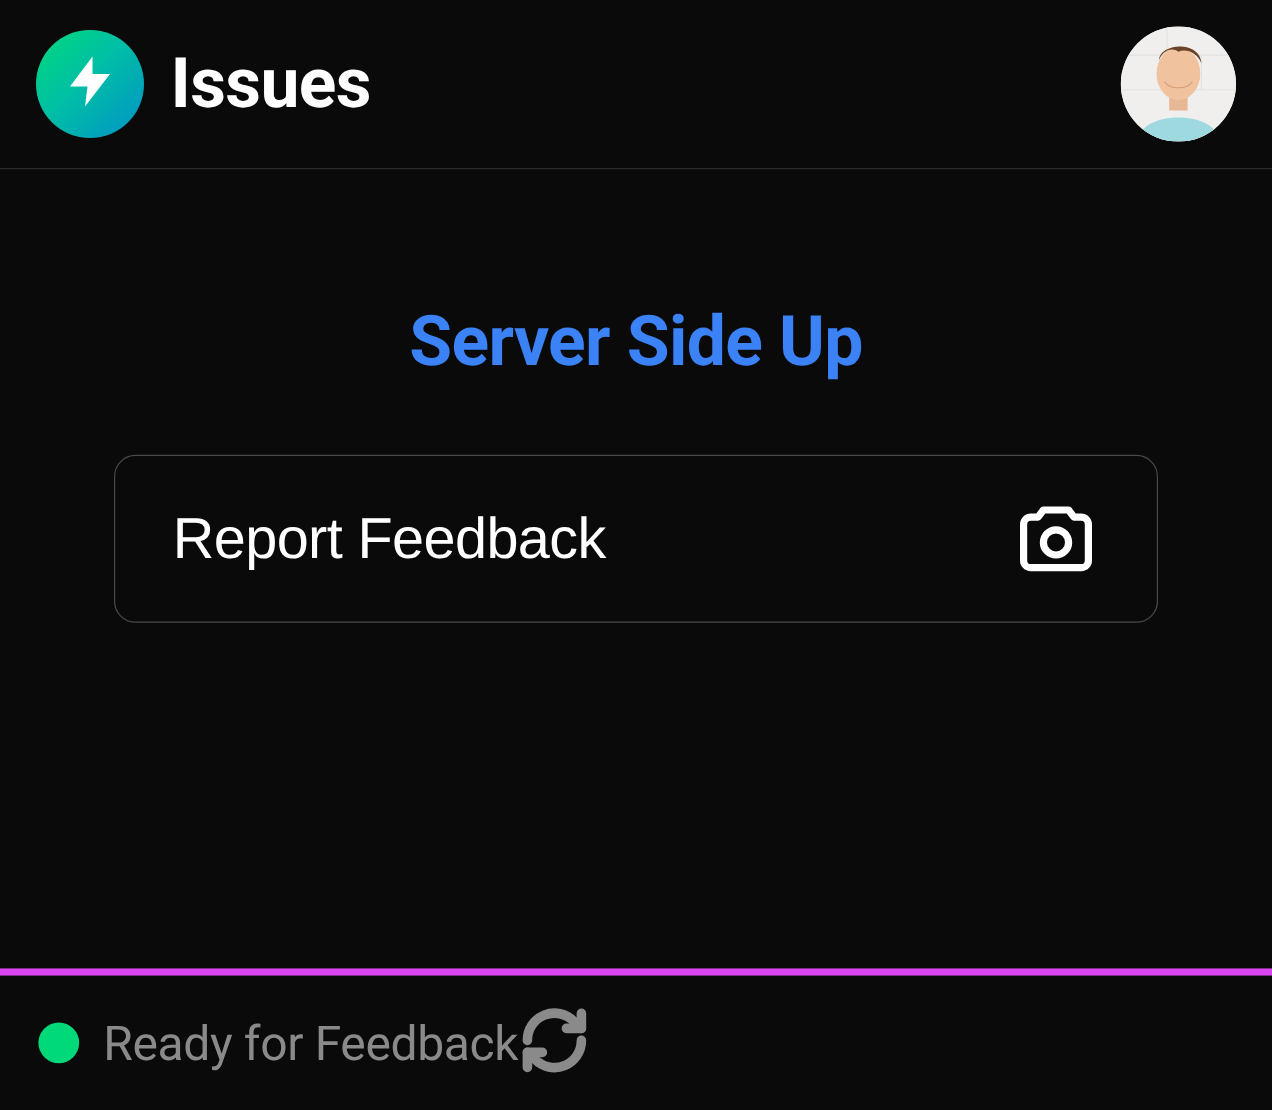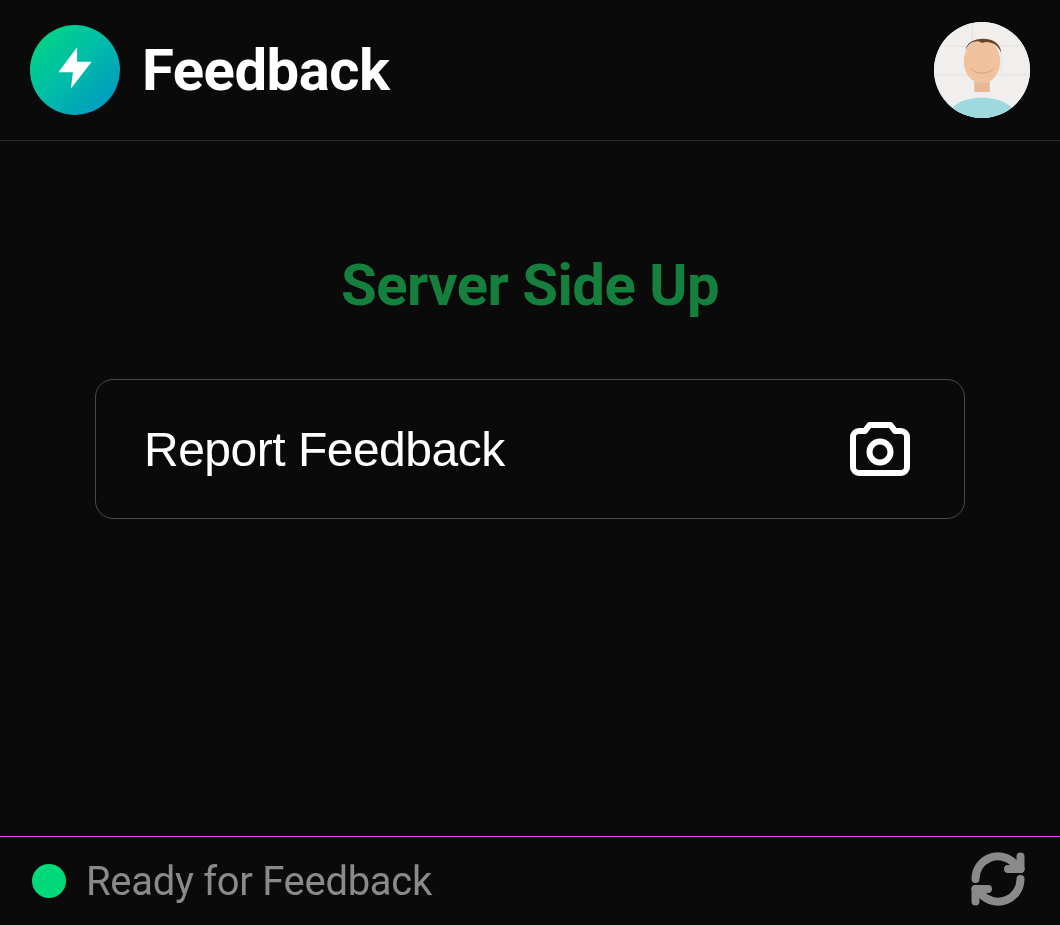--- a/index.html
+++ b/index.html
@@ -72,21 +72,21 @@
       flex: 1;
       display: flex;
       flex-direction: column;
       align-items: center;
       padding-top: 110px;
     }
     .page-title {
       font-size: 58px;
       font-weight: 700;
       letter-spacing: -0.5px;
-      color: #15803d;
+      color: #3b82f6;
       margin-bottom: 60px;
     }
     .action-list {
       width: 870px;
       display: flex;
       flex-direction: column;
       gap: 40px;
     }
     .action-button {
       width: 100%;
@@ -119,23 +119,23 @@
       fill: none;
       stroke-width: 2;
       stroke-linecap: round;
       stroke-linejoin: round;
     }
 
     
     .footer {
       display: flex;
       align-items: center;
-      justify-content: space-between;
-      padding: 12px 32px;
-      border-top: 1px solid #d946ef;
+      justify-content: flex-start;
+      padding: 24px 32px;
+      border-top: 6px solid #d946ef;
     }
     .status {
       display: flex;
       align-items: center;
       gap: 20px;
     }
     .status-dot {
       width: 34px;
       height: 34px;
       border-radius: 50%;
@@ -168,21 +168,21 @@
 
 <header class="header">
   <div class="brand">
     <div class="logo-circle">
       <span>
         <svg viewBox="0 0 24 24">
           <path d="M13 2 L4 14 L11 14 L10 22 L20 9 L13 9 Z" fill="#fff"></path>
         </svg>
       </span>
     </div>
-    <span class="brand-name">Feedback</span>
+    <span class="brand-name">Issues</span>
   </div>
   <div class="avatar">
     <svg viewBox="0 0 100 100">
 
       <rect x="0" y="0" width="100" height="100" fill="#f0efed"></rect>
       <line x1="0" y1="25" x2="100" y2="25" stroke="#e4e2de" stroke-width="1"></line>
       <line x1="0" y1="55" x2="100" y2="55" stroke="#e4e2de" stroke-width="1"></line>
       <line x1="40" y1="0" x2="40" y2="25" stroke="#e4e2de" stroke-width="1"></line>
       <line x1="70" y1="25" x2="70" y2="55" stroke="#e4e2de" stroke-width="1"></line>
 

